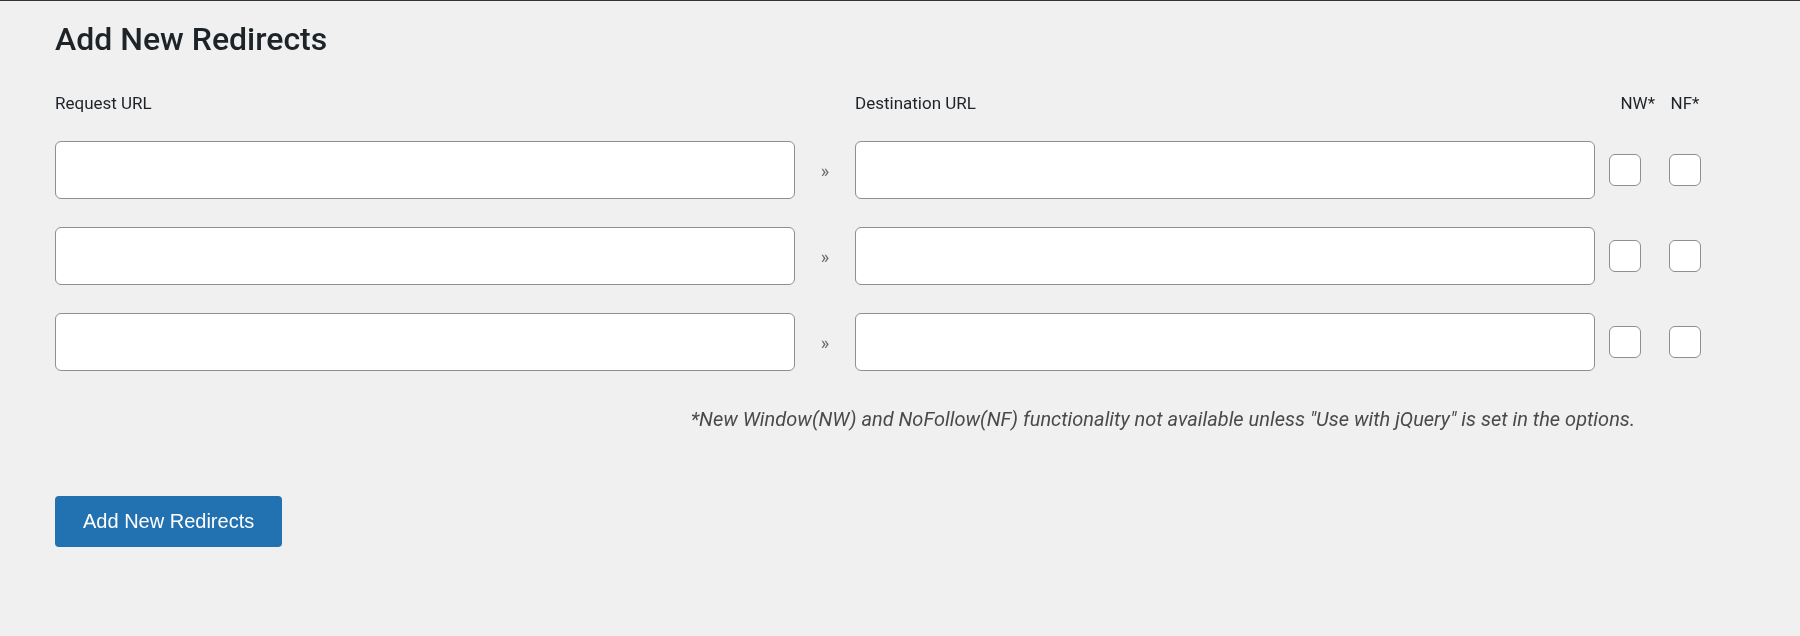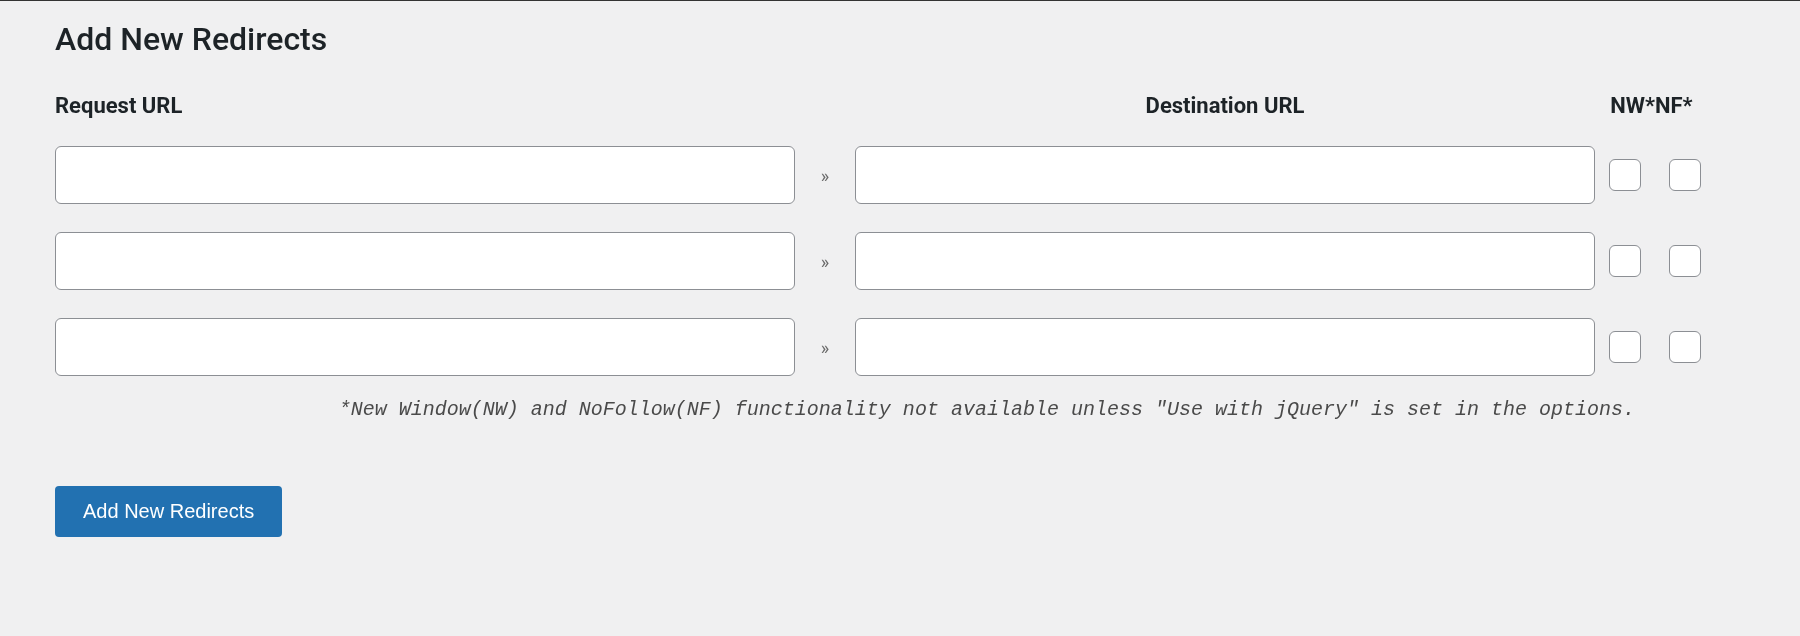--- a/index.html
+++ b/index.html
@@ -28,37 +28,37 @@
       display: grid;
       grid-template-columns: 740px 60px 740px 60px 60px;
       gap: 0;
       align-items: center;
       row-gap: 28px;
     }
     .header-row {
       display: contents;
     }
     .col-header {
-      font-size: 22px;
-      font-weight: 700;
+      font-size: 17px;
+      font-weight: 400;
       color: #1d2327;
     }
     .col-header.request {
       grid-column: 1;
     }
     .col-header.dest {
       grid-column: 3;
-      text-align: center;
     }
     .col-header.nw {
       grid-column: 4;
       text-align: right;
     }
     .col-header.nf {
       grid-column: 5;
+      text-align: center;
     }
     .data-row {
       display: contents;
     }
     input[type="text"] {
       width: 100%;
       height: 58px;
       border: 1px solid #8c8f94;
       border-radius: 6px;
       background: #fff;
@@ -87,23 +87,22 @@
       -webkit-appearance: none;
     }
     .checkbox:checked {
       background: #2271b1;
     }
     .footnote {
       font-size: 20px;
       font-style: italic;
       color: #4a4a4a;
       text-align: right;
-      margin-top: 22px;
+      margin-top: 36px;
       padding-right: 110px;
-      font-family: Liberation Mono, monospace;
     }
     .submit-btn {
       margin-top: 65px;
       background: #2271b1;
       color: #fff;
       border: none;
       border-radius: 4px;
       font-size: 20px;
       padding: 14px 28px;
       cursor: pointer;

